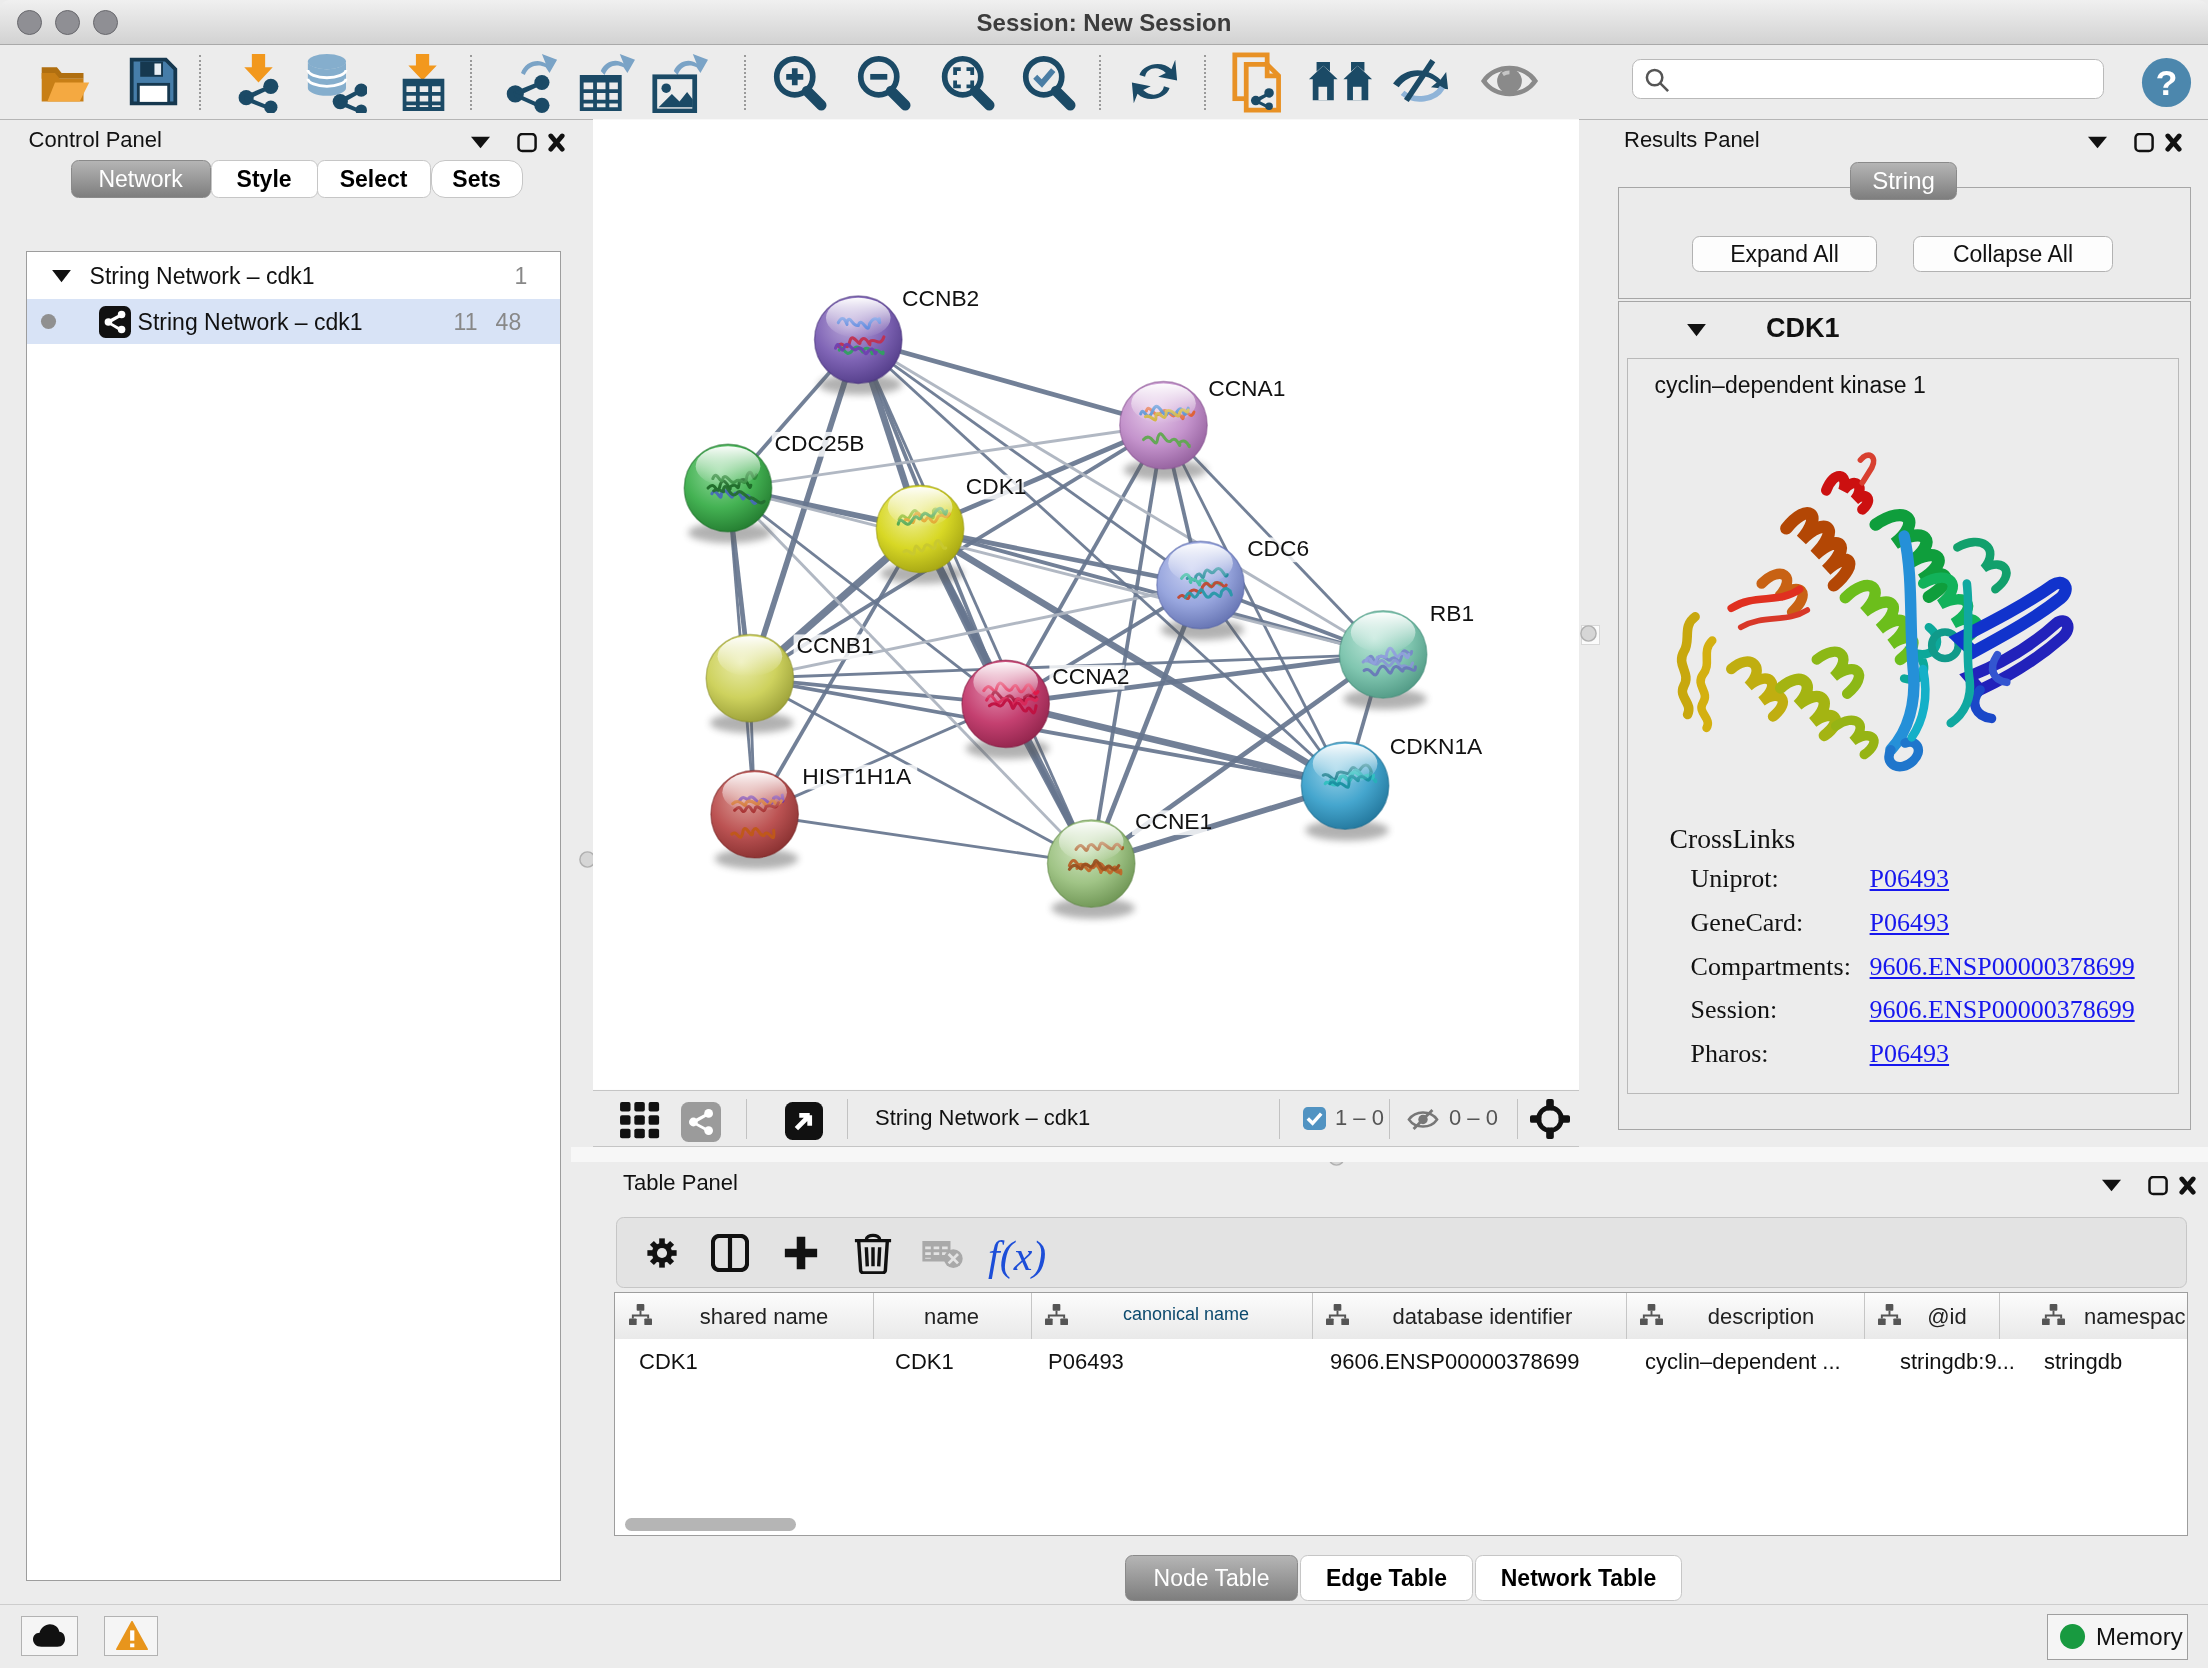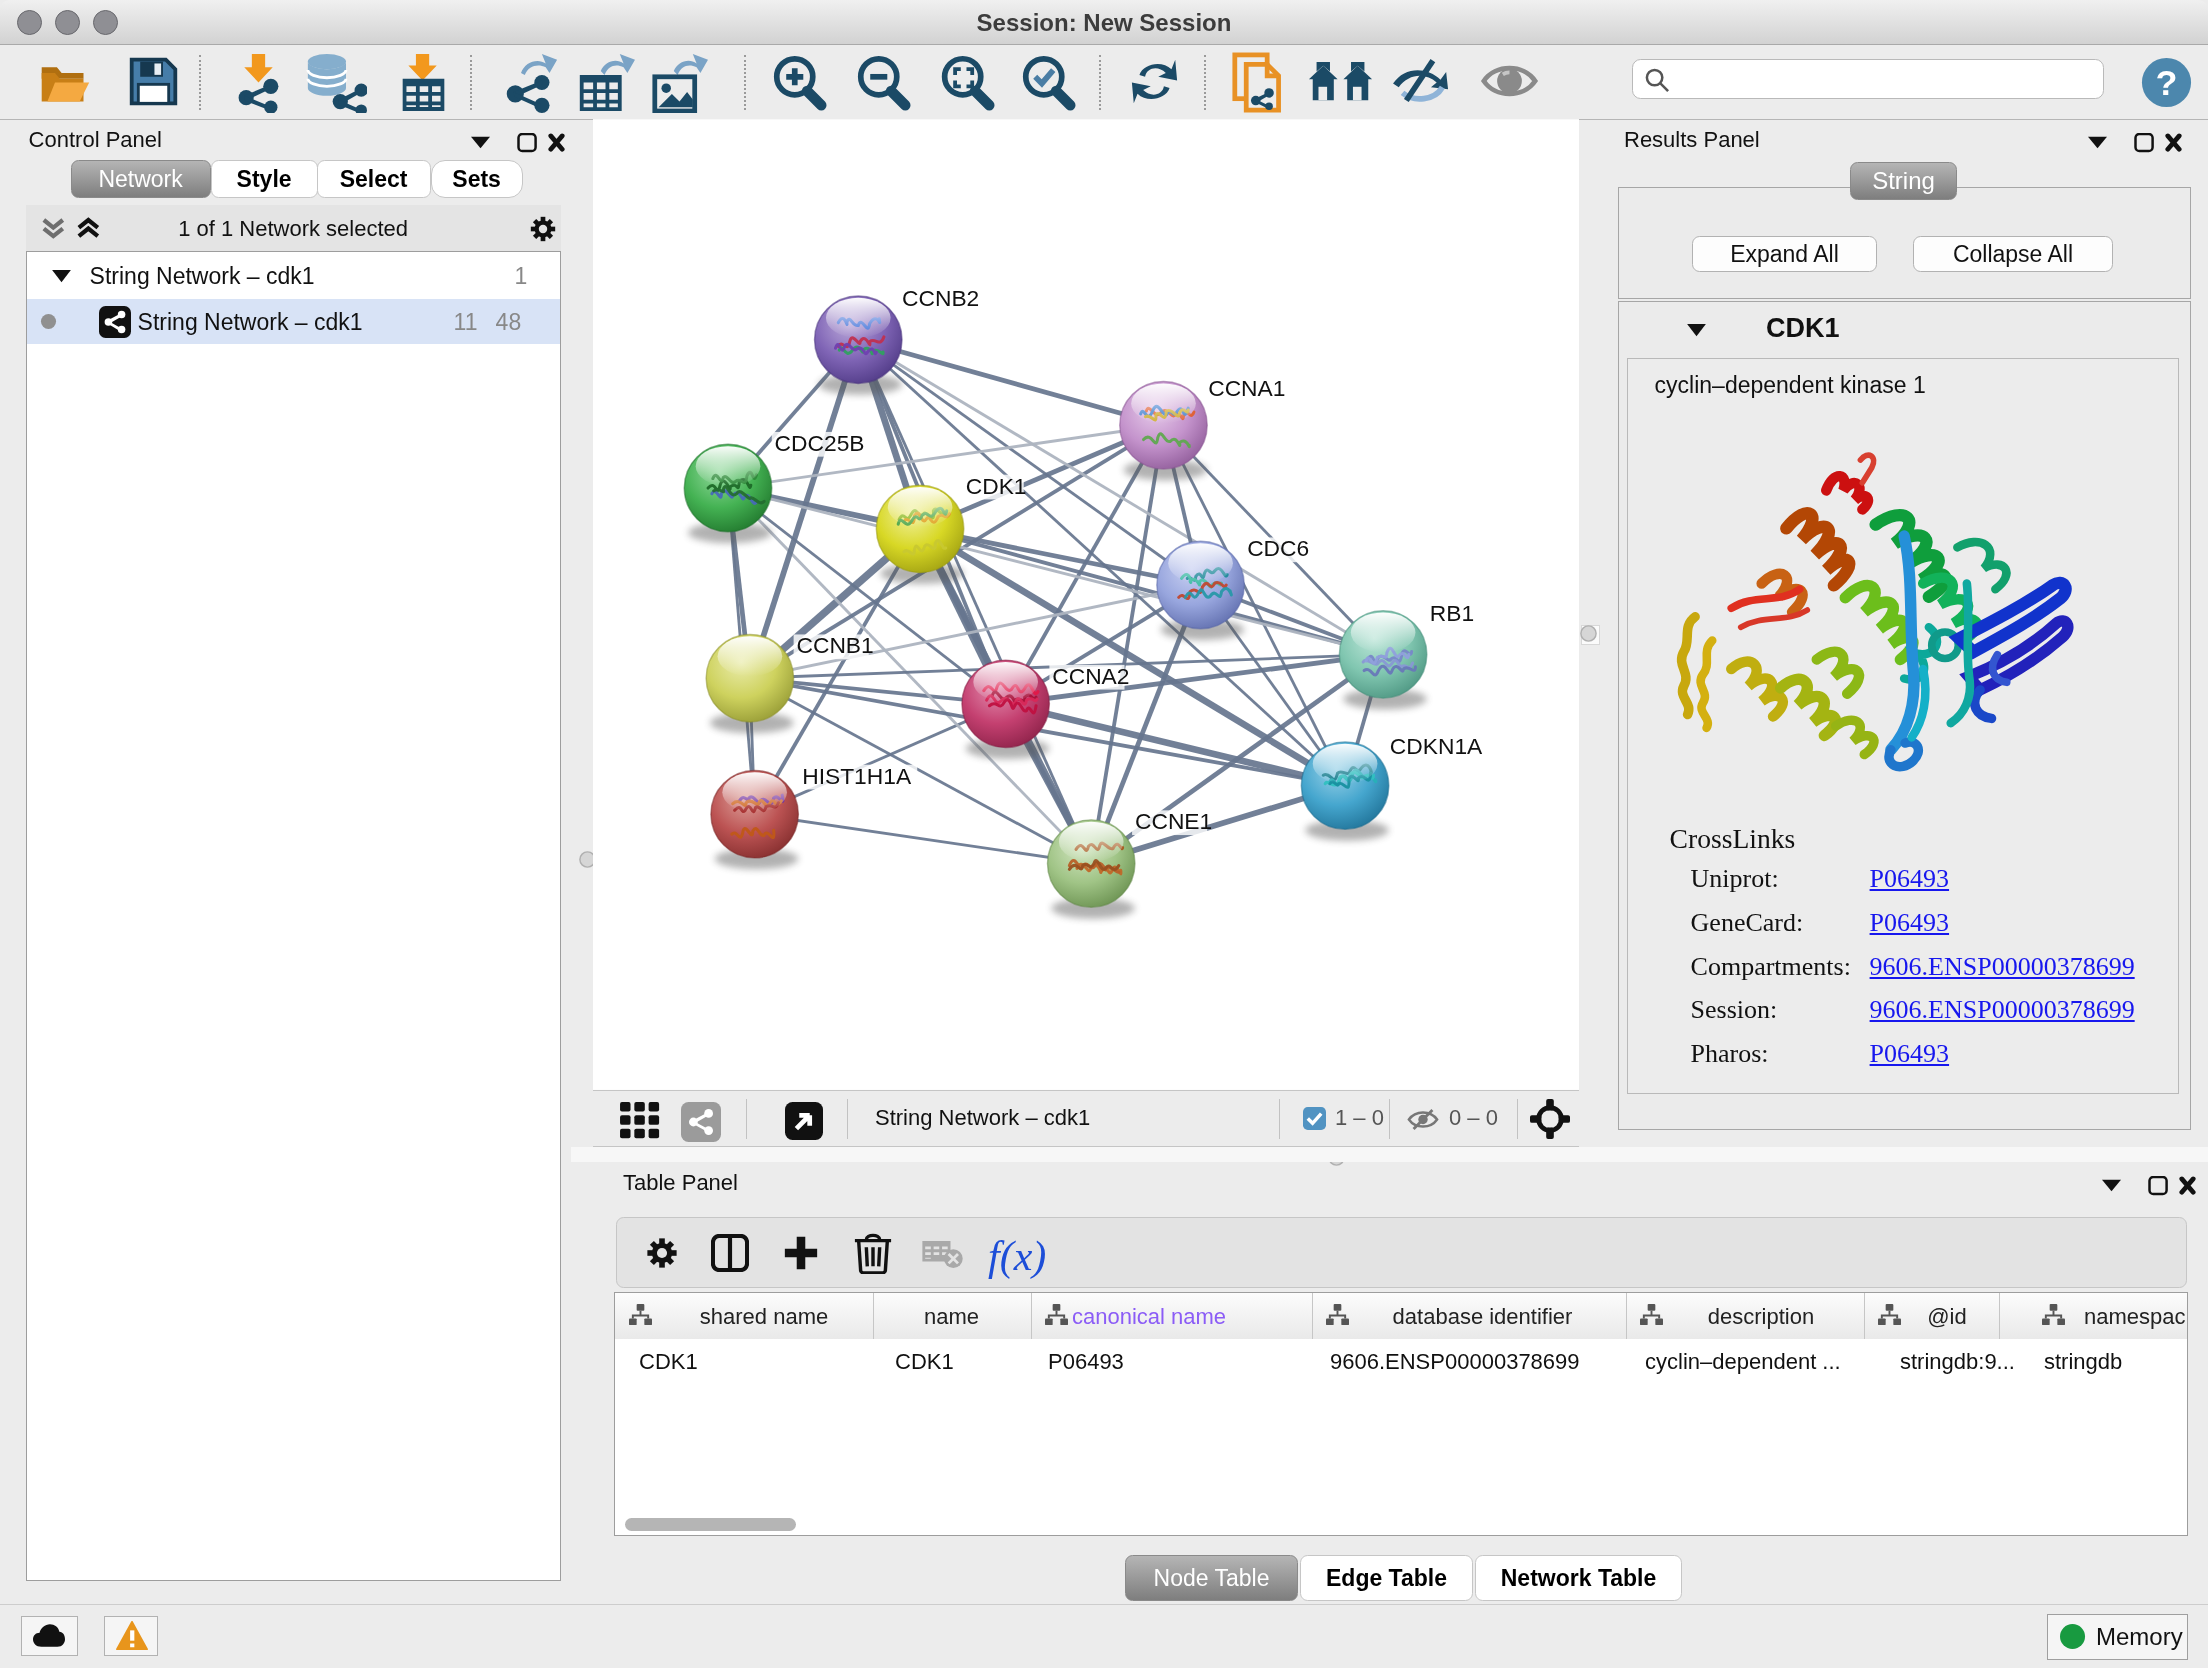--- a/index.html
+++ b/index.html
@@ -182,45 +182,20 @@
   <div class="abs ptitle" style="left:21px;top:7.6px">Control Panel</div>
   <svg class="abs" style="left:463px;top:14.3px" width="95" height="21" viewBox="0 0 100 22">
     <path d="M0 4 L20 4 L10 16 Z" fill="#111"></path>
     <rect x="50" y="1" width="18" height="18" rx="4" fill="none" stroke="#111" stroke-width="2.6"></rect>
     <path d="M84 3 L96 17 M96 3 L84 17" stroke="#111" stroke-width="5" stroke-linecap="round"></path>
   </svg>
   <div class="abs seltab" style="left:63px;top:41px;width:138px;height:36px;border-radius:7.6px;font-size:23px;text-align:center;line-height:36px">Network</div>
   <div class="abs wtab" style="left:203px;top:41px;width:105px;height:36px;border-radius:7.6px;font-size:23px;text-align:center;line-height:36px">Style</div>
   <div class="abs wtab" style="left:309px;top:41px;width:112px;height:36px;border-radius:7.6px;font-size:23px;text-align:center;line-height:36px">Select</div>
   <div class="abs wtab" style="left:423px;top:41px;width:90px;height:36px;border-radius:14px;font-size:23px;text-align:center;line-height:36px">Sets</div>
-  <div class="abs" style="left:18px;top:86px;width:535px;height:47px;background:#e4e4e4">
-    <svg class="abs" style="left:15px;top:10.5px" width="71" height="27" viewBox="0 0 75 28">
-      <g stroke="#6e6e6e" stroke-width="4.5" fill="none">
-          <path d="M3 4 L13 12 L23 4"></path>
-          <path d="M3 13 L13 21 L23 13"></path>
-        </g>
-      <g stroke="#111" stroke-width="4.5" fill="none">
-          <path d="M40 12 L50 4 L60 12"></path>
-          <path d="M40 21 L50 13 L60 21"></path>
-        </g>
-    </svg>
-    <div class="abs" style="left:0;width:100%;text-align:center;top:10.5px;font-size:22px;color:#111">1 of 1 Network selected</div>
-    <svg class="abs" style="left:502px;top:8.6px" width="30" height="30" viewBox="0 0 32 32">
-      <g fill="#111">
-          <circle cx="16" cy="16" r="9"></circle>
-      <g stroke="#111" stroke-width="5">
-            <path d="M16 3 L16 29"></path>
-            <path d="M3 16 L29 16"></path>
-            <path d="M7 7 L25 25"></path>
-            <path d="M25 7 L7 25"></path>
-          </g>
-        </g>
-      <circle cx="16" cy="16" r="4.5" fill="#e4e4e4"></circle>
-    </svg>
-  </div>
   <div class="abs" style="left:18px;top:132px;width:533px;height:1328px;background:#fff;border:1.4px solid #9d9d9d">
     <div class="abs" style="left:0;top:1.9px;width:100%;height:45px;">
       <svg class="abs" style="left:24px;top:15px" width="21" height="15" viewBox="0 0 22 16">
           <path d="M1 1 L21 1 L11 14 Z" fill="#111"></path>
         </svg>
       <div class="abs" style="left:63px;top:9.5px;font-size:23px;color:#111">String Network – cdk1</div>
       <div class="abs" style="left:488px;top:9.5px;font-size:23px;color:#888">1</div>
     </div>
     <div class="abs" style="left:0;top:47px;width:100%;height:45px;background:#d8e3f6">
       <svg class="abs" style="left:13.3px;top:14.3px" width="17" height="17" viewBox="0 0 18 18">
@@ -674,21 +649,21 @@
     <div class="abs" style="left:267px;top:10.5px;width:139px;font-size:22px;color:#222;text-align:center">name</div>
     <div class="abs" style="left:416px;top:0px;height:46px;border-left:1.4px solid #c6c6c6"></div>
     <svg class="abs" style="left:429px;top:11.4px" width="25" height="23" viewBox="0 0 26 24">
         <g fill="#555">
           <rect x="9" y="0" width="8" height="7" rx="1"></rect>
           <rect x="1" y="15" width="8" height="7" rx="1"></rect>
           <rect x="17" y="15" width="8" height="7" rx="1"></rect>
           <path d="M12 7 L12 11 L4 11 L4 15 L6 15 L6 13 L20 13 L20 15 L22 15 L22 11 L14 11 L14 7 Z"></path>
         </g>
       </svg>
-    <div class="abs" style="left:457px;top:10.5px;width:228px;font-size:22px;color:#8b5cf6;text-align:left">canonical name</div>
+    <div class="abs" style="left:457px;top:10.5px;width:228px;font-size:18px;color:#0c4a6e;text-align:center">canonical name</div>
     <div class="abs" style="left:697px;top:0px;height:46px;border-left:1.4px solid #c6c6c6"></div>
     <svg class="abs" style="left:710px;top:11.4px" width="25" height="23" viewBox="0 0 26 24">
         <g fill="#555">
           <rect x="9" y="0" width="8" height="7" rx="1"></rect>
           <rect x="1" y="15" width="8" height="7" rx="1"></rect>
           <rect x="17" y="15" width="8" height="7" rx="1"></rect>
           <path d="M12 7 L12 11 L4 11 L4 15 L6 15 L6 13 L20 13 L20 15 L22 15 L22 11 L14 11 L14 7 Z"></path>
         </g>
       </svg>
     <div class="abs" style="left:739px;top:10.5px;width:257px;font-size:22px;color:#222;text-align:center">database identifier</div>

